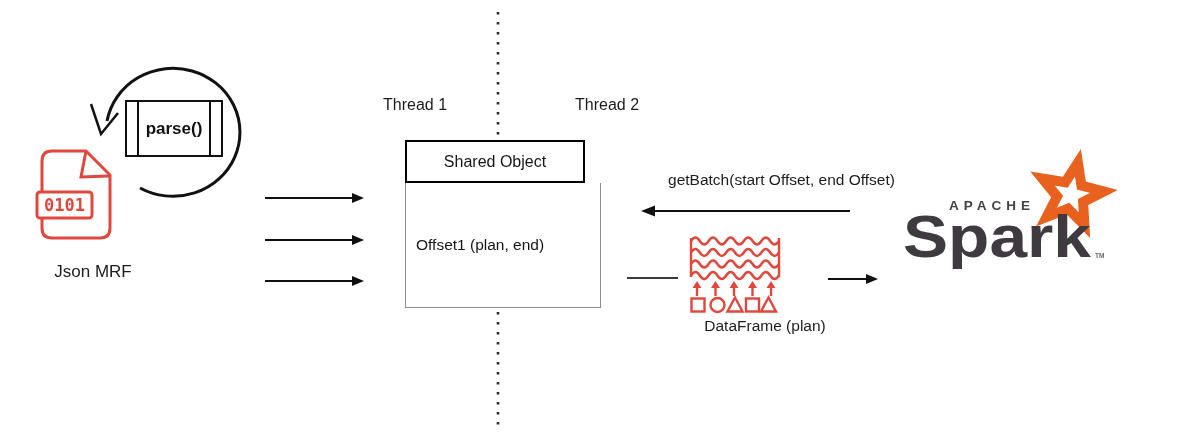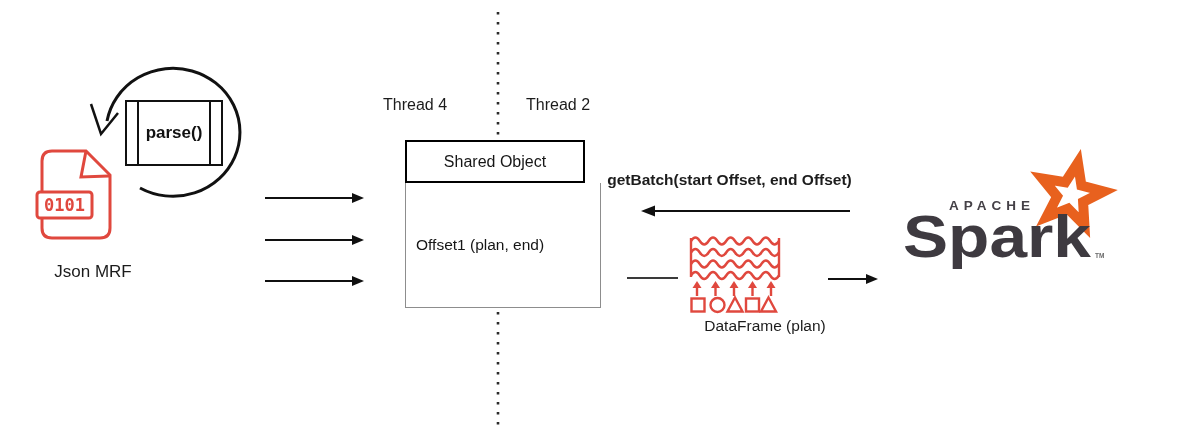--- a/index.html
+++ b/index.html
@@ -14,26 +14,26 @@
   }
   svg.layer { position:absolute; left:0; top:0; width:1200px; height:437px; }
   .lbl {
     position:absolute;
     color:#1c1c1c;
     white-space:nowrap;
     font-family:"Liberation Sans", sans-serif;
   }
   #json-mrf   { left:50px;  top:262px; width:86px;  text-align:center; font-size:17px; }
   #thread1    { left:383px; top:96px;  font-size:16px; }
-  #thread2    { left:526px; top:96px;  font-size:16px; }
-  #getbatch   { left:596px; top:171px; width:267px; text-align:center; font-size:15.5px; font-weight:bold; }
+  #thread2    { left:575px; top:96px;  font-size:16px; }
+  #getbatch   { left:648px; top:171px; width:267px; text-align:center; font-size:15.5px; font-weight:normal; }
   #df-caption { left:690px; top:317px; width:150px; text-align:center; font-size:15.5px; }
 
   .parse-box {
-    position:absolute; left:125px; top:100px; width:98px; height:66px;
+    position:absolute; left:125px; top:100px; width:98px; height:57px;
     border:2px solid #111; background:#fff;
     display:flex; align-items:center; justify-content:center;
     font-size:17px; font-weight:bold; color:#111;
   }
   .parse-box::before, .parse-box::after {
     content:""; position:absolute; top:0; bottom:0; width:0;
     border-left:2px solid #111;
   }
   .parse-box::before { left:10px; }
   .parse-box::after  { right:10px; }
@@ -138,21 +138,21 @@
       <text x="903" y="257" fill="#3E3A40" font-family="Liberation Sans, sans-serif" font-size="60" font-weight="bold" textLength="188" lengthAdjust="spacingAndGlyphs">Spark</text>
       <text x="1095" y="258" fill="#6b6b6b" font-family="Liberation Sans, sans-serif" font-size="6.5" font-weight="bold">TM</text>
     </g>
   </svg>
 
   <div class="parse-box">
     <span>parse()</span>
   </div>
 
   <div class="lbl" id="json-mrf">Json MRF</div>
-  <div class="lbl" id="thread1">Thread 4</div>
+  <div class="lbl" id="thread1">Thread 1</div>
   <div class="lbl" id="thread2">Thread 2</div>
   <div class="lbl" id="getbatch">getBatch(start Offset, end Offset)</div>
   <div class="lbl" id="df-caption">DataFrame (plan)</div>
 
   <div class="so-header">Shared Object</div>
   <div class="so-body">
     <div class="so-row">Offset1 (plan, end)</div>
   </div>
 
 </div>

